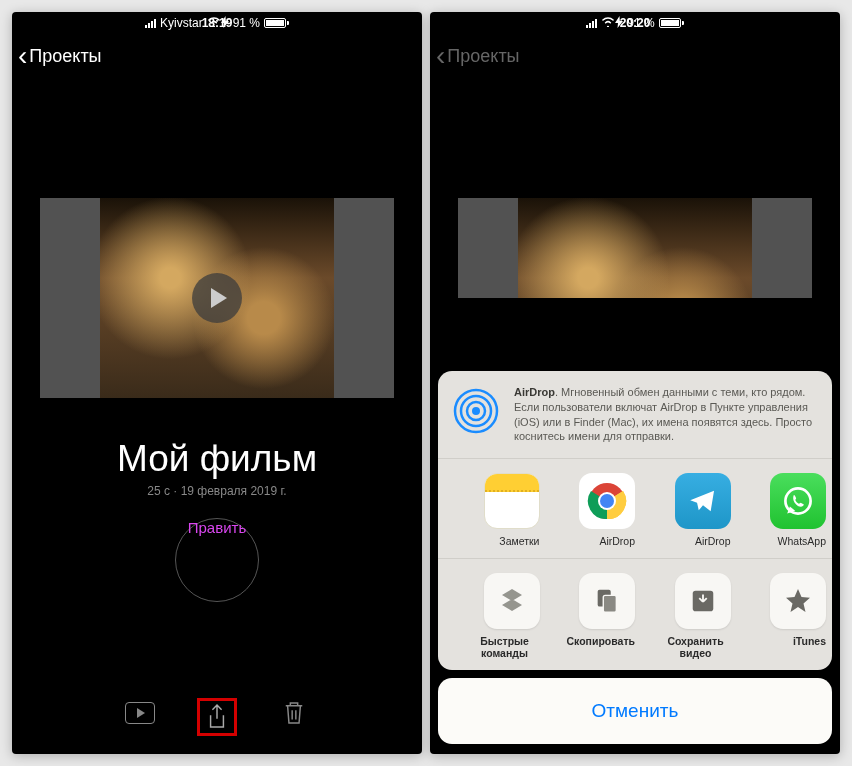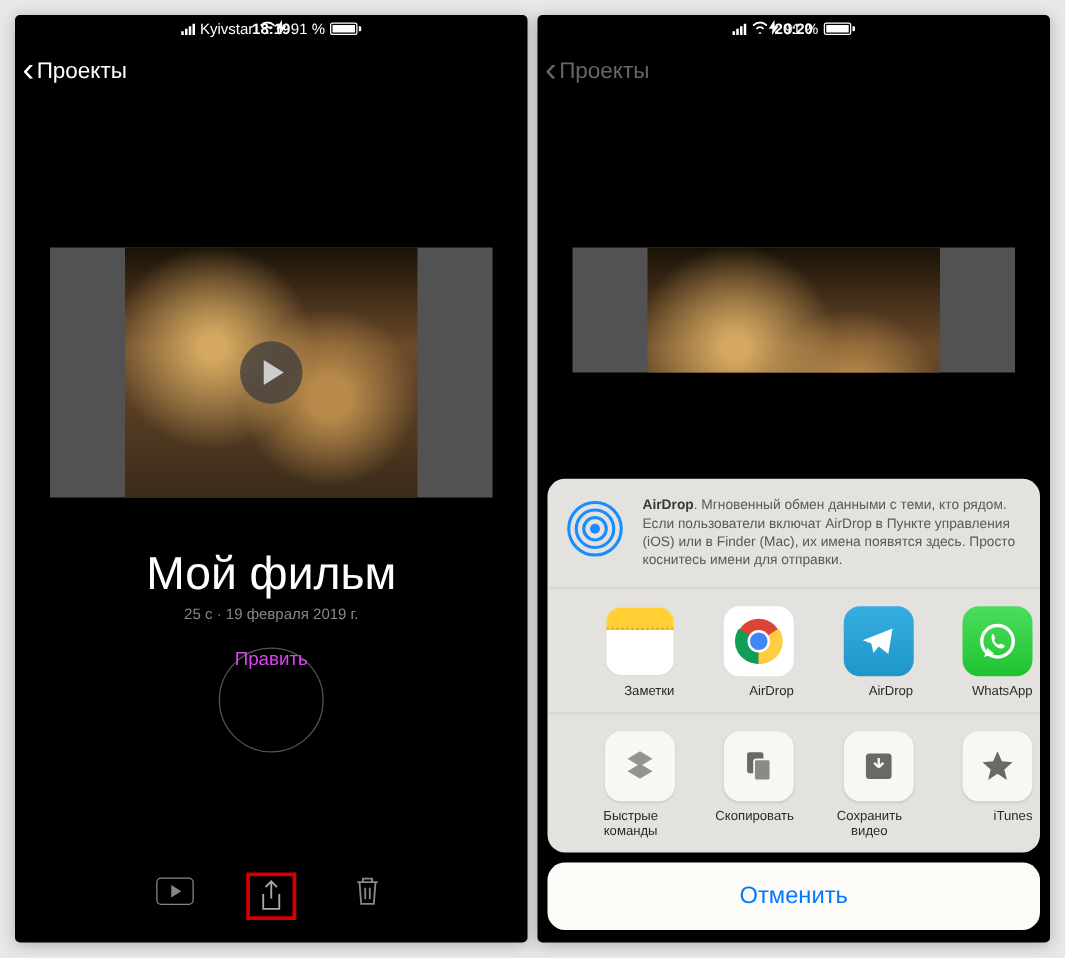--- a/index.html
+++ b/index.html
@@ -165,31 +165,31 @@
     flex-direction: column;
     align-items: flex-end;
     gap: 6px;
   }
   .app-icon {
     width: 56px; height: 56px; border-radius: 13px;
     display: flex; align-items: center; justify-content: center;
     font-size: 30px; color: #fff;
   }
   .app-label { font-size: 10.5px; text-align: center; color: #2a2a2a; line-height: 1.2; max-width: 70px; }
-  .action-row { display: flex; padding: 14px 6px 10px 6px; }
+  .action-row { display: flex; padding: 14px 6px 10px 6px; font-weight: bold; }
   .action-icon {
     width: 56px; height: 56px; border-radius: 13px;
     background: #f8f7f4;
     display: flex; align-items: center; justify-content: center;
     box-shadow: 0 1px 2px rgba(0,0,0,.1);
   }
   .cancel-btn {
     background: #fcfbf8;
     border-radius: 14px;
-    height: 54px;
+    height: 66px;
     display: flex;
     align-items: center;
     justify-content: center;
     color: #007aff;
     font-size: 19px;
     font-weight: 500;
   }
   
   .ic-notes { background: linear-gradient(#fff 35%, #fff 35%); border: 1px solid #e0ddca; position: relative; overflow: hidden; }
   .ic-notes::before { content: ""; position: absolute; top: 0; left: 0; right: 0; height: 16px; background: #ffcf33; border-bottom: 2px dotted #e0b020; }

